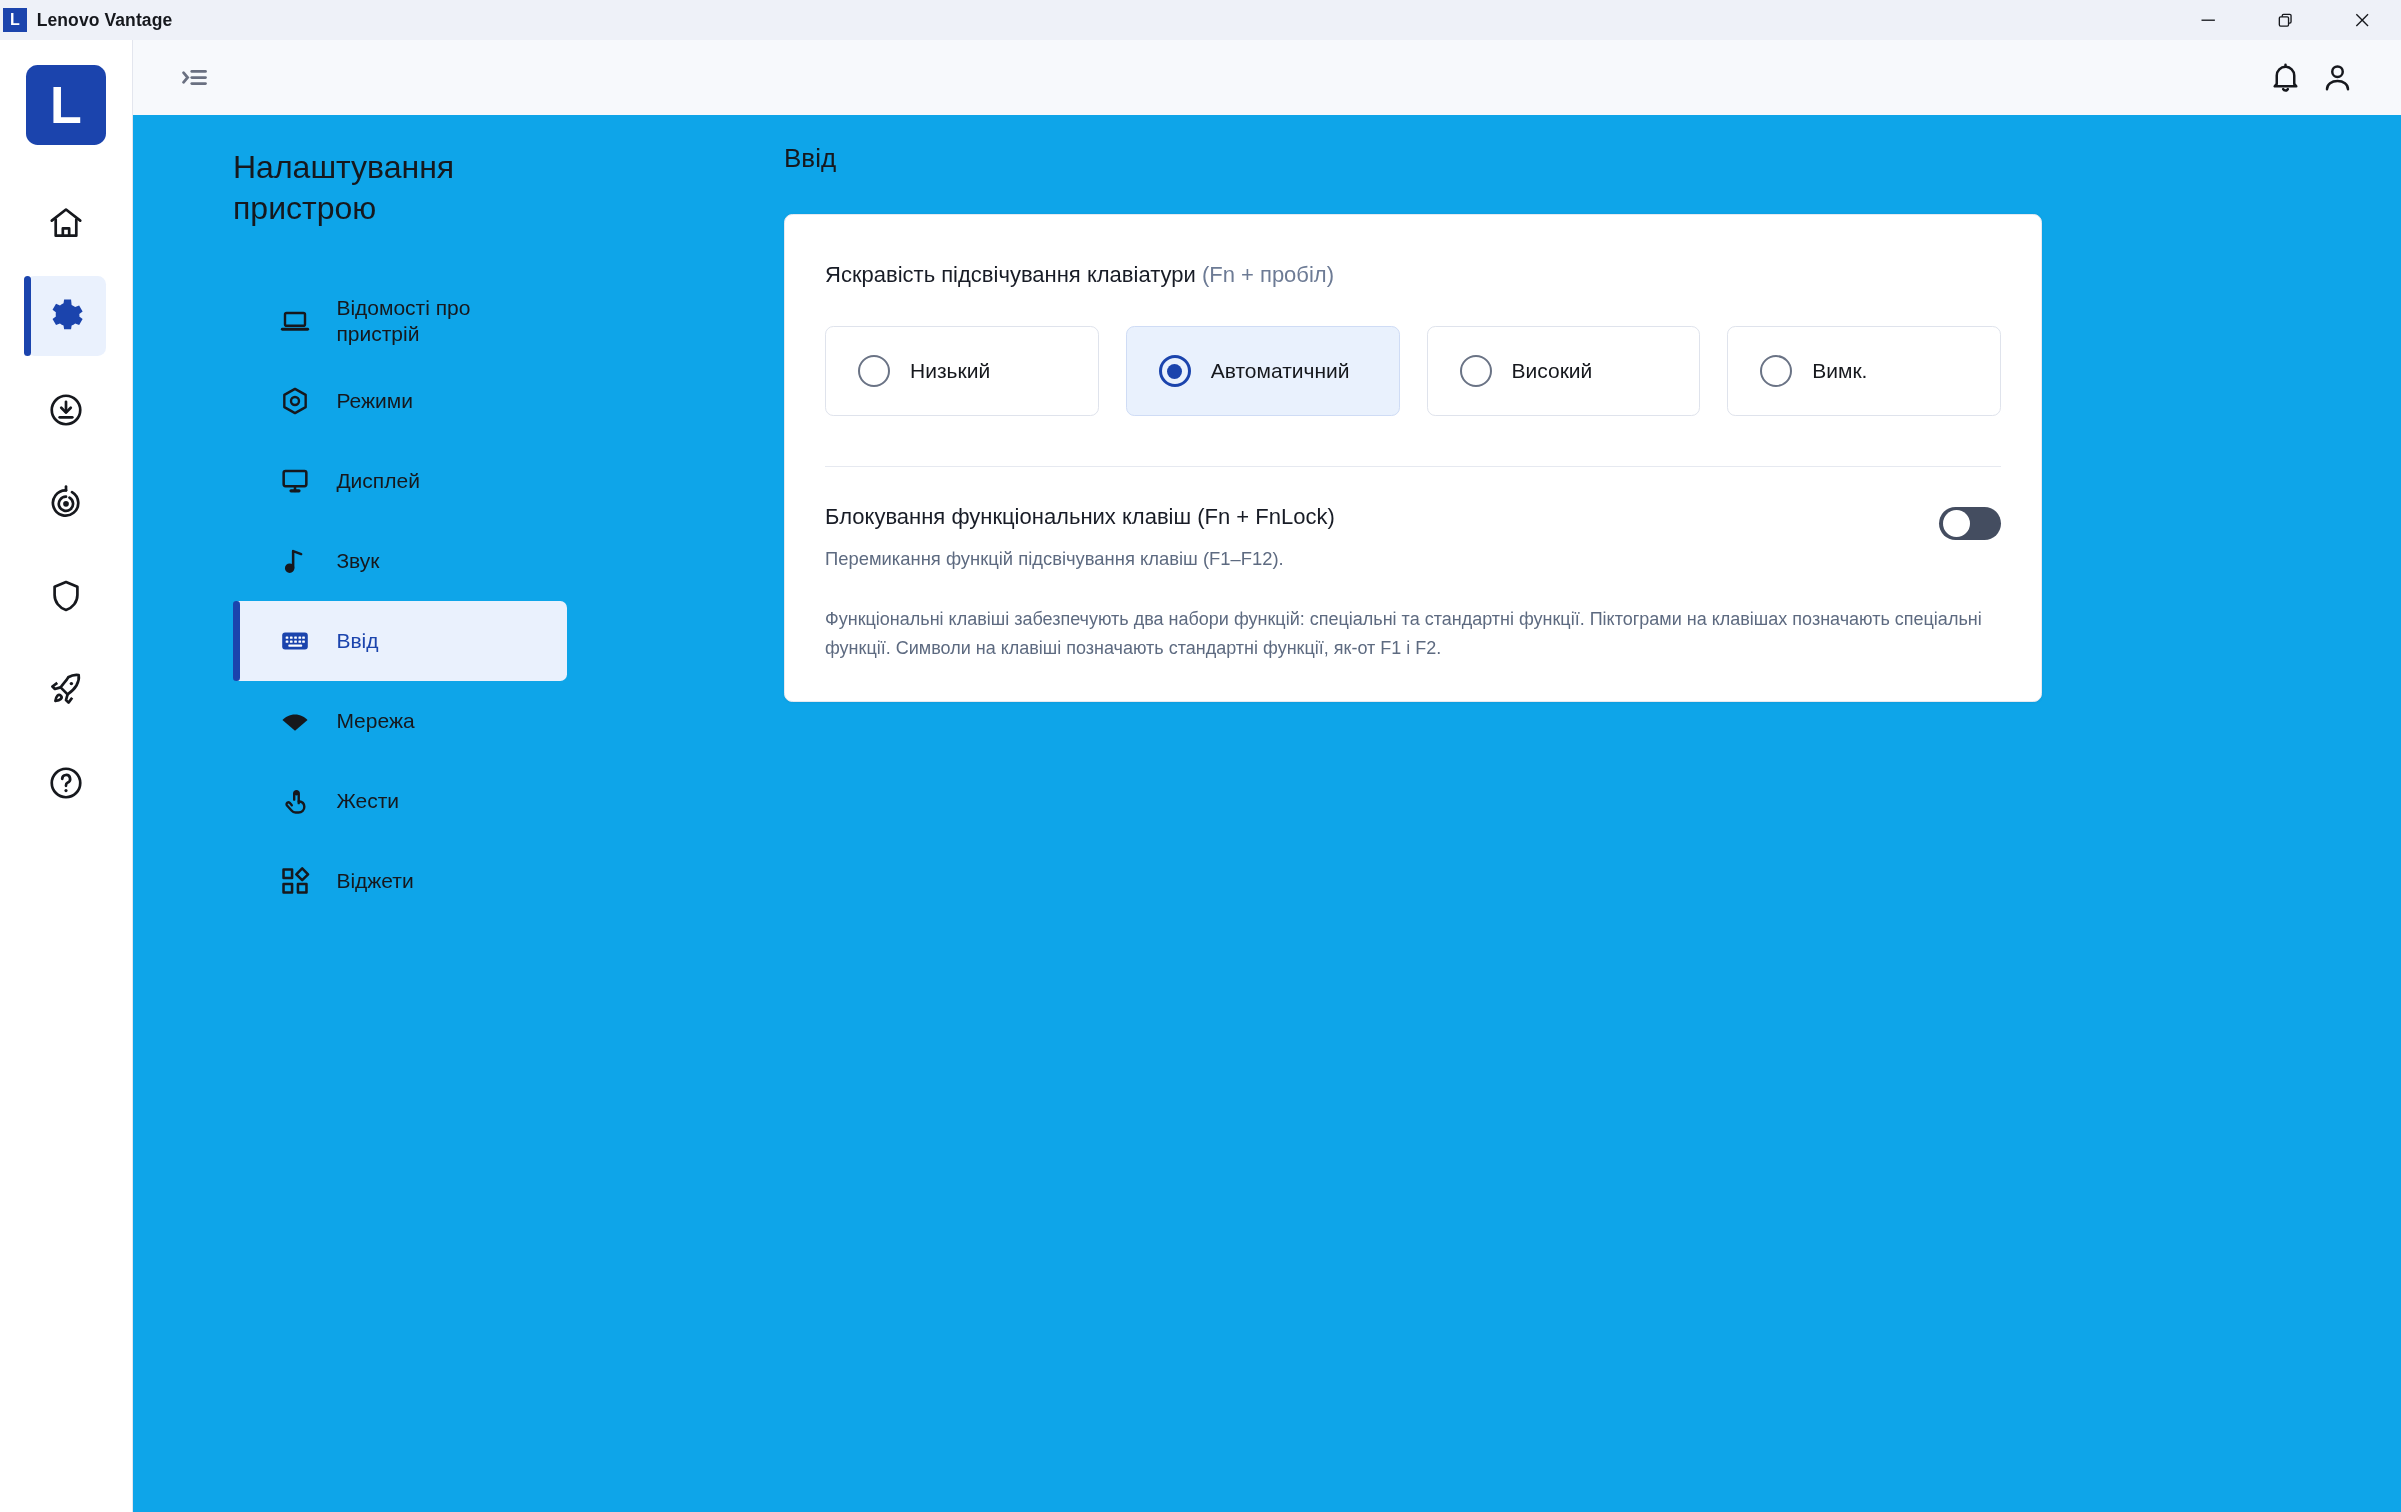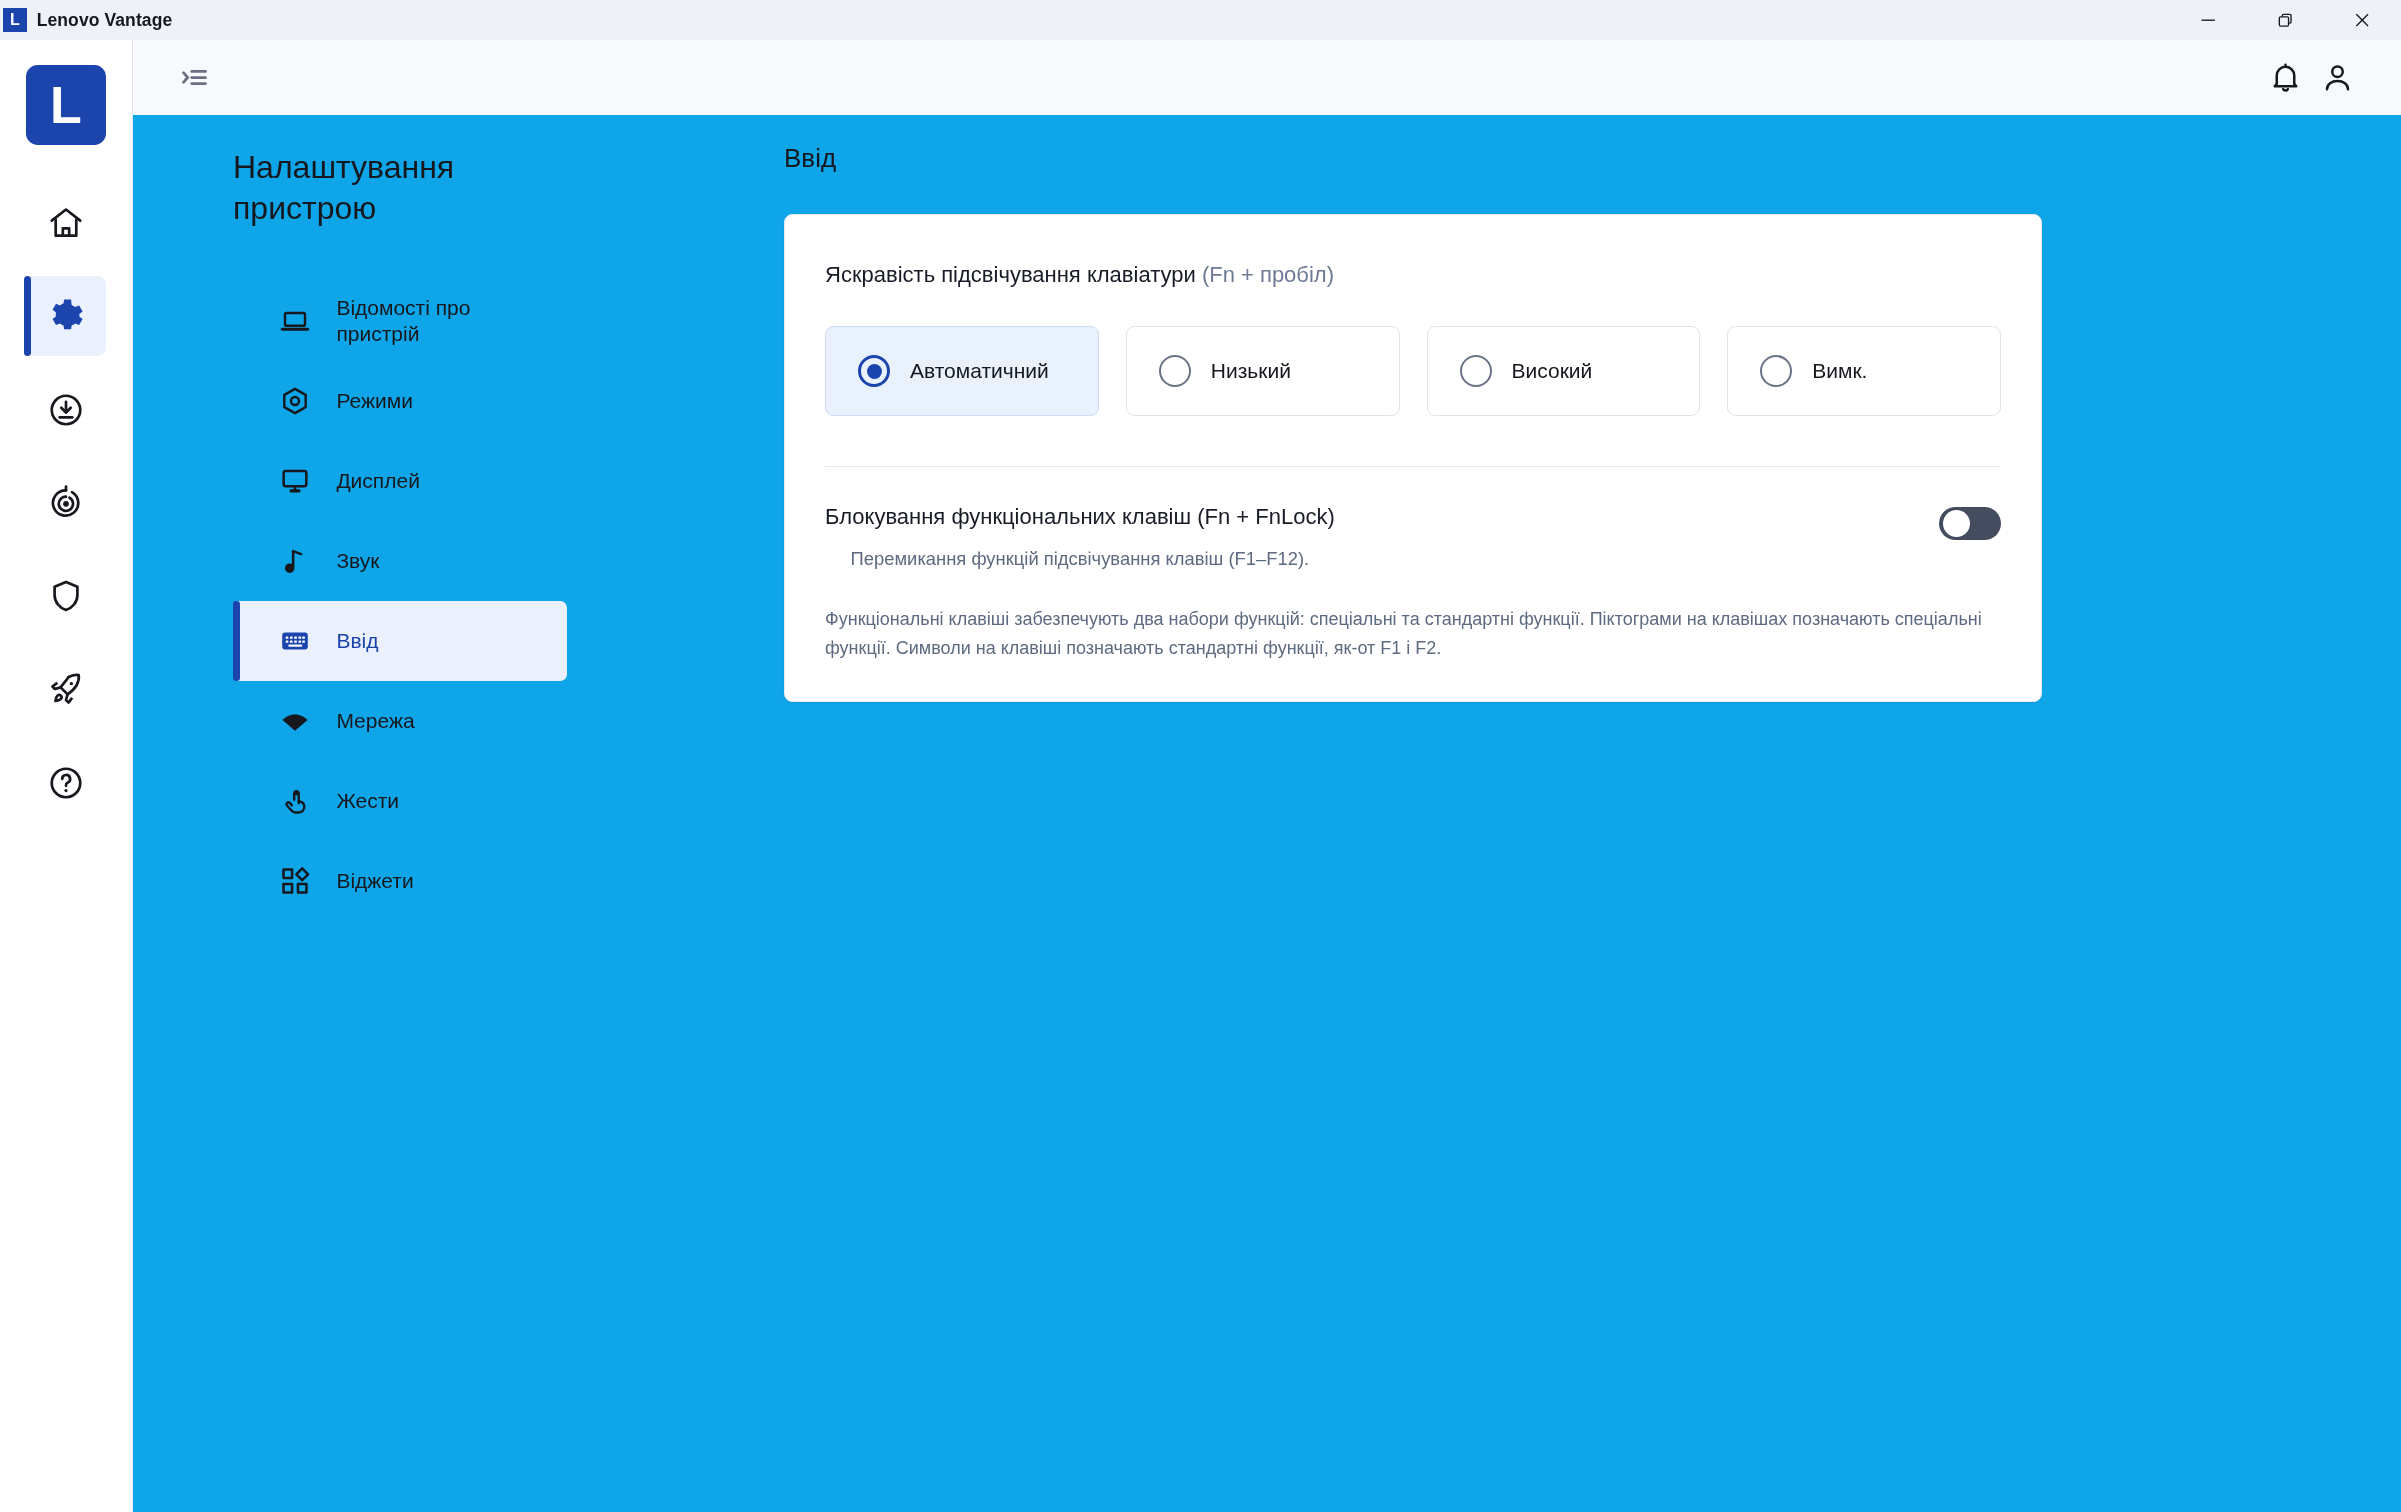--- a/index.html
+++ b/index.html
@@ -139,21 +139,21 @@
   .radio .dot { width: 15px; height: 15px; border-radius: 50%; background: #1b44ad; display: none; }
   .radio-card.selected .radio .dot { display: block; }
   .radio-lbl { margin-left: 20px; font-size: 21px; color: #16181d; }
 
   .divider { height: 0.8px; background: #e6e9f0; margin: 50px 0 0 0; }
 
   .toggle-row {
     display: flex; align-items: flex-start; justify-content: space-between;
     margin-top: 37px;
   }
-  .toggle-text { max-width: 1043px; text-align: center; }
+  .toggle-text { max-width: 1043px; }
   .toggle-title { font-size: 22px; color: #181c26; margin-bottom: 18.4px; }
   .toggle-sub { font-size: 18.4px; color: #5d6a80; }
   .switch {
     width: 62px; height: 33px; border-radius: 16.7px;
     background: #444d60; position: relative; flex: 0 0 62px; margin-top: 3.3px;
   }
   .switch .knob {
     position: absolute; top: 3.3px; left: 4.2px;
     width: 27px; height: 27px; border-radius: 50%; background: #ffffff;
   }
@@ -389,32 +389,32 @@
         <div class="main-h1">Ввід</div>
 
         <div class="card">
 
           <div class="card-h">
             <span>Яскравість підсвічування клавіатури</span>
             <span class="hint">(Fn + пробіл)</span>
           </div>
 
           <div class="radio-row">
+            <div class="radio-card">
+              <span class="radio"></span>
+              <span class="radio-lbl">Низький</span>
+            </div>
             <div class="radio-card selected">
               <span class="radio">
                   <span class="dot"></span>
                 </span>
               <span class="radio-lbl">Автоматичний</span>
             </div>
             <div class="radio-card">
               <span class="radio"></span>
-              <span class="radio-lbl">Низький</span>
-            </div>
-            <div class="radio-card">
-              <span class="radio"></span>
               <span class="radio-lbl">Високий</span>
             </div>
             <div class="radio-card">
               <span class="radio"></span>
               <span class="radio-lbl">Вимк.</span>
             </div>
           </div>
 
           <div class="divider"></div>
 

